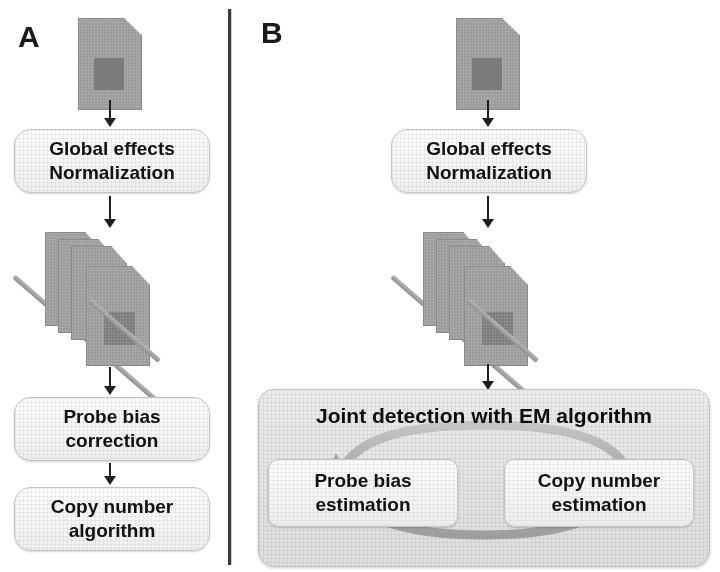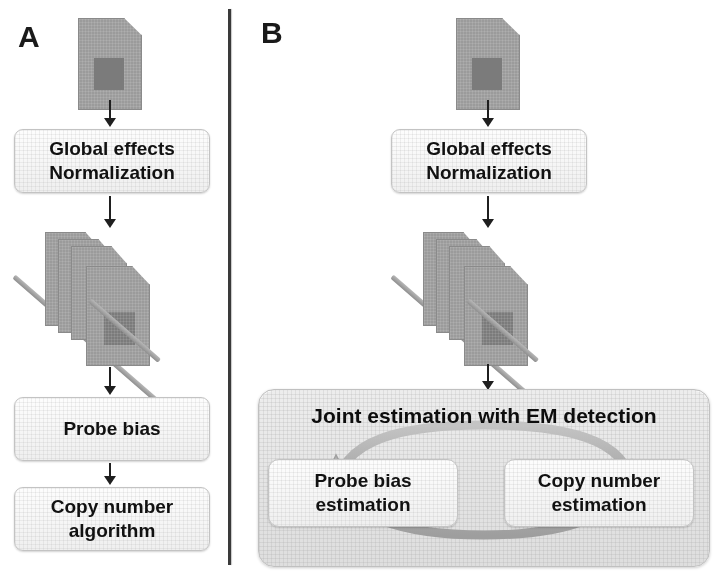--- a/index.html
+++ b/index.html
@@ -31,21 +31,21 @@
     width:3px;height:556px;
     background:#3a3a3a;
     box-shadow:1px 0 1px rgba(0,0,0,.22);
   }
 
   
   .box{
     position:absolute;
     box-sizing:border-box;
     border:1px solid #c3c3c3;
-    border-radius:9px;
+    border-radius:17px;
     background:
       linear-gradient(#fdfdfd 0%,#f7f7f7 45%,#efefef 100%);
     box-shadow:0 1px 2px rgba(0,0,0,.18), inset 0 1px 0 #ffffff;
     display:flex;
     flex-direction:column;
     align-items:center;
     justify-content:center;
     text-align:center;
     color:#111111;
     font-weight:bold;
@@ -188,20 +188,21 @@
     <div class="diag" style="left:80px;top:70px;width:92px;transform:rotate(41deg);"></div>
   </div>
 
   <div class="arrow" style="left:103px;top:367px;width:14px;height:28px;">
     <div class="shaft" style="height:20px;"></div>
     <div class="head"></div>
   </div>
 
   <div class="box" style="left:14px;top:397px;width:196px;height:64px;">
     <span class="line">Probe bias</span>
+    <span class="line">correction</span>
   </div>
 
   <div class="arrow" style="left:103px;top:463px;width:14px;height:22px;">
     <div class="shaft" style="height:14px;"></div>
     <div class="head"></div>
   </div>
 
   <div class="box" style="left:14px;top:487px;width:196px;height:64px;">
     <span class="line">Copy number</span>
     <span class="line">algorithm</span>
@@ -239,21 +240,21 @@
     </div>
     <div class="diag" style="left:80px;top:70px;width:92px;transform:rotate(41deg);"></div>
   </div>
 
   <div class="arrow" style="left:481px;top:364px;width:14px;height:26px;">
     <div class="shaft" style="height:18px;"></div>
     <div class="head"></div>
   </div>
 
   <div id="em-box" style="left:258px;top:389px;width:452px;height:178px;">
-    <div id="em-title">Joint estimation with EM detection</div>
+    <div id="em-title">Joint detection with EM algorithm</div>
   </div>
 
   <svg class="cycle" style="left:258px;top:389px;" width="452" height="178" viewBox="0 0 452 178">
     <defs>
       <linearGradient id="cg" x1="0" y1="0" x2="0" y2="1">
         <stop offset="0%" stop-color="#c4c4c4"></stop>
         <stop offset="100%" stop-color="#9e9e9e"></stop>
       </linearGradient>
     </defs>
 

